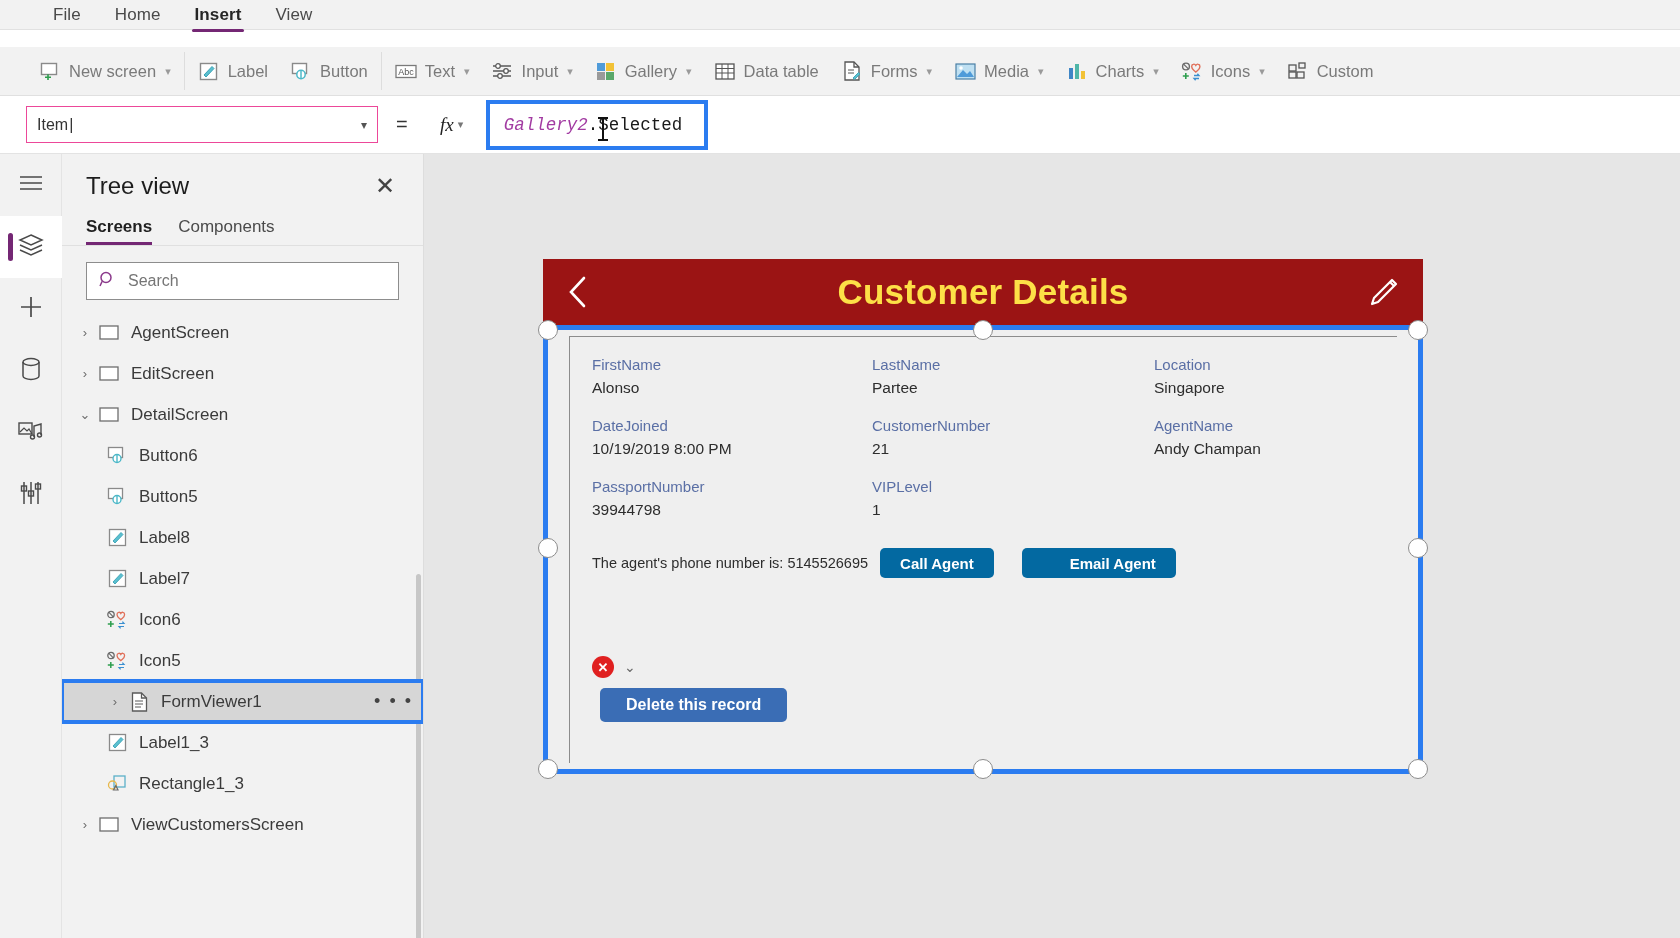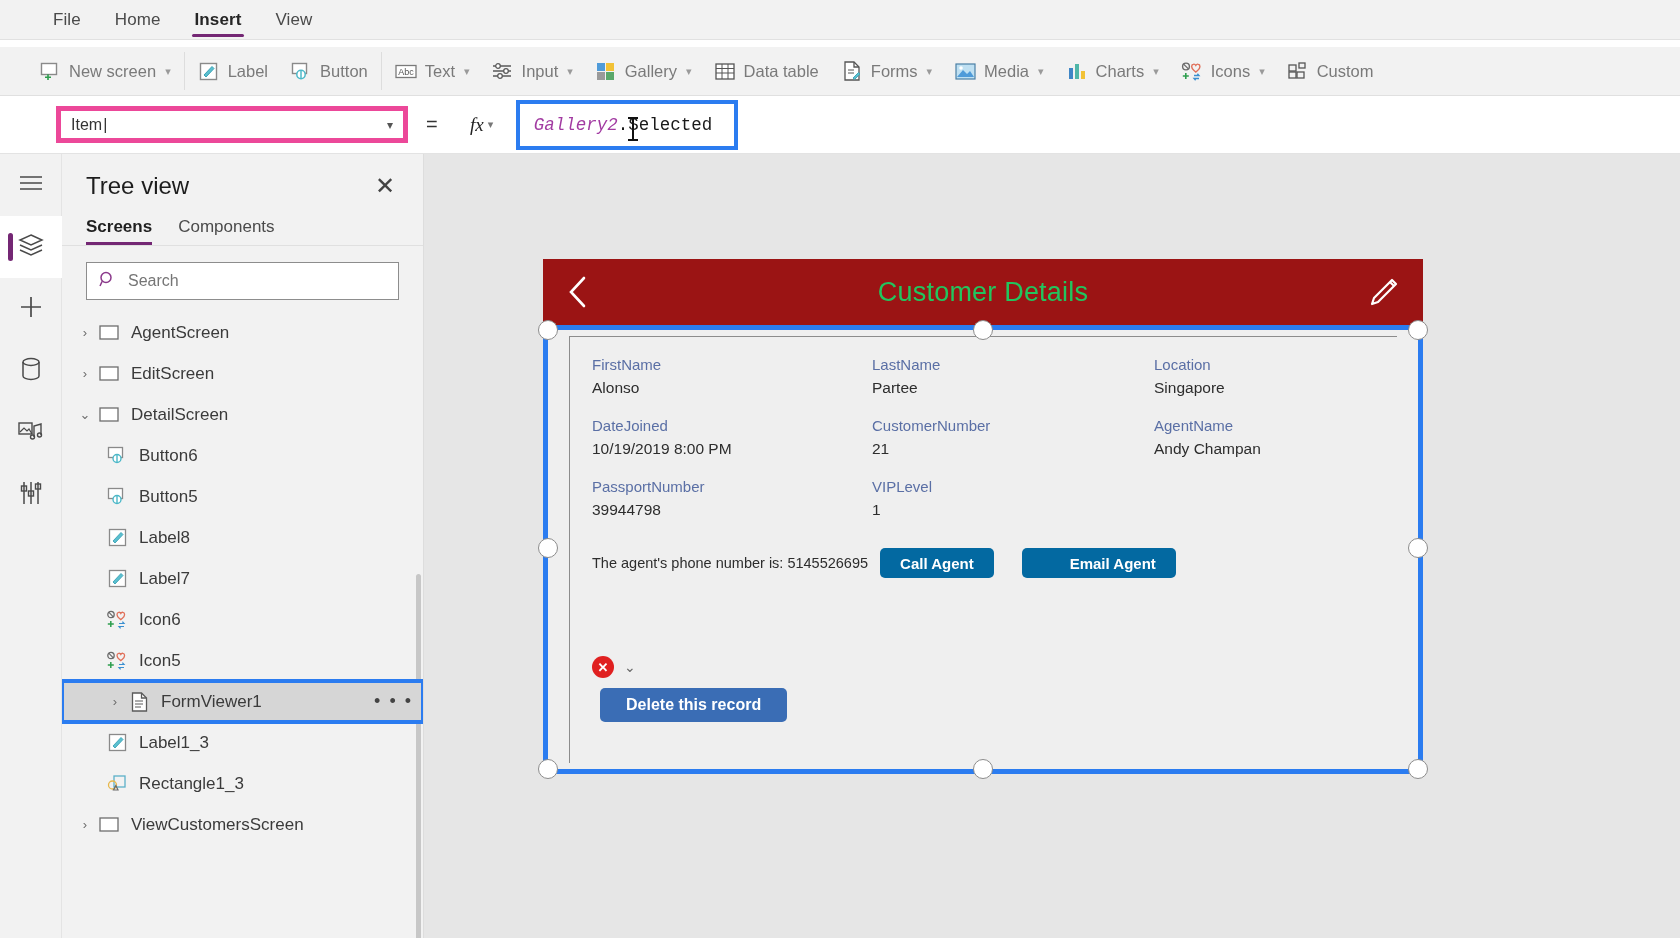--- a/index.html
+++ b/index.html
@@ -7,21 +7,21 @@
     margin: 0; padding: 0;
     width: 1680px; height: 938px;
     overflow: hidden;
     font-family: "Liberation Sans", sans-serif;
     background: #ffffff;
   }
   .app { position: relative; width: 1680px; height: 938px; background:#fff; }
 
   
   .menubar {
-    position:absolute; left:0; top:0; width:1680px; height:40px;
+    position:absolute; left:0; top:0; width:1680px; height:30px;
     background:#f2f2f2; border-bottom:1px solid #e1e1e1;
     display:flex; align-items:center;
   }
   .menubar-items { display:flex; align-items:center; height:47px; padding-left:36px; gap:0; }
   .menu-item {
     position:relative; height:47px; display:flex; align-items:center;
     padding:0 17px; font-size:17px; color:#4a4a4a; cursor:pointer;
     letter-spacing:.1px;
   }
   .menu-item.active { font-weight:bold; color:#262626; }
@@ -51,22 +51,22 @@
   .rib-btn .chev { font-size:11px; color:#9a9a9a; margin-left:1px; }
   .rib-icon { width:22px; height:20px; display:flex; align-items:center; justify-content:center; flex:0 0 auto; }
 
   
   .fxrow {
     position:absolute; left:0; top:96px; width:1680px; height:58px;
     background:#ffffff; border-bottom:1px solid #e3e3e3;
     display:flex; align-items:center;
   }
   .prop-select {
-    position:relative; margin-left:56px; width:352px; height:37px;
-    border:5px solid #ec4899; background:#fff; display:flex; align-items:center;
+    position:relative; margin-left:26px; width:352px; height:37px;
+    border:1px solid #ec4899; background:#fff; display:flex; align-items:center;
     padding:0 10px; font-size:16px; color:#333;
   }
   .prop-select .caret { position:absolute; right:10px; font-size:12px; color:#555; }
   .caret-text::after { content:"|"; margin-left:1px; color:#333; }
   .equals { margin:0 16px 0 18px; font-size:20px; color:#333; }
   .fx-btn {
     width:56px; height:37px; display:flex; align-items:center; justify-content:center;
     gap:4px; font-size:19px; font-style:italic; color:#222; cursor:pointer;
     font-family:"Liberation Serif", serif;
   }
@@ -157,21 +157,21 @@
   }
   .phone {
     position:absolute; left:119px; top:105px; width:880px; height:515px;
     background:#efefef;
   }
   .phone-header {
     position:absolute; left:0; top:0; width:880px; height:66px;
     display:flex; align-items:center; justify-content:center;
   }
   .phone-title {
-    color:#22c55e; font-size:27px; font-weight:normal; letter-spacing:.2px;
+    color:#fde047; font-size:35px; font-weight:bold; letter-spacing:.2px;
   }
   .back-arrow {
     position:absolute; left:22px; top:50%; transform:translateY(-50%);
     width:26px; height:34px; cursor:pointer;
   }
   .edit-pencil {
     position:absolute; right:22px; top:50%; transform:translateY(-50%);
     width:34px; height:34px; cursor:pointer;
   }
 

